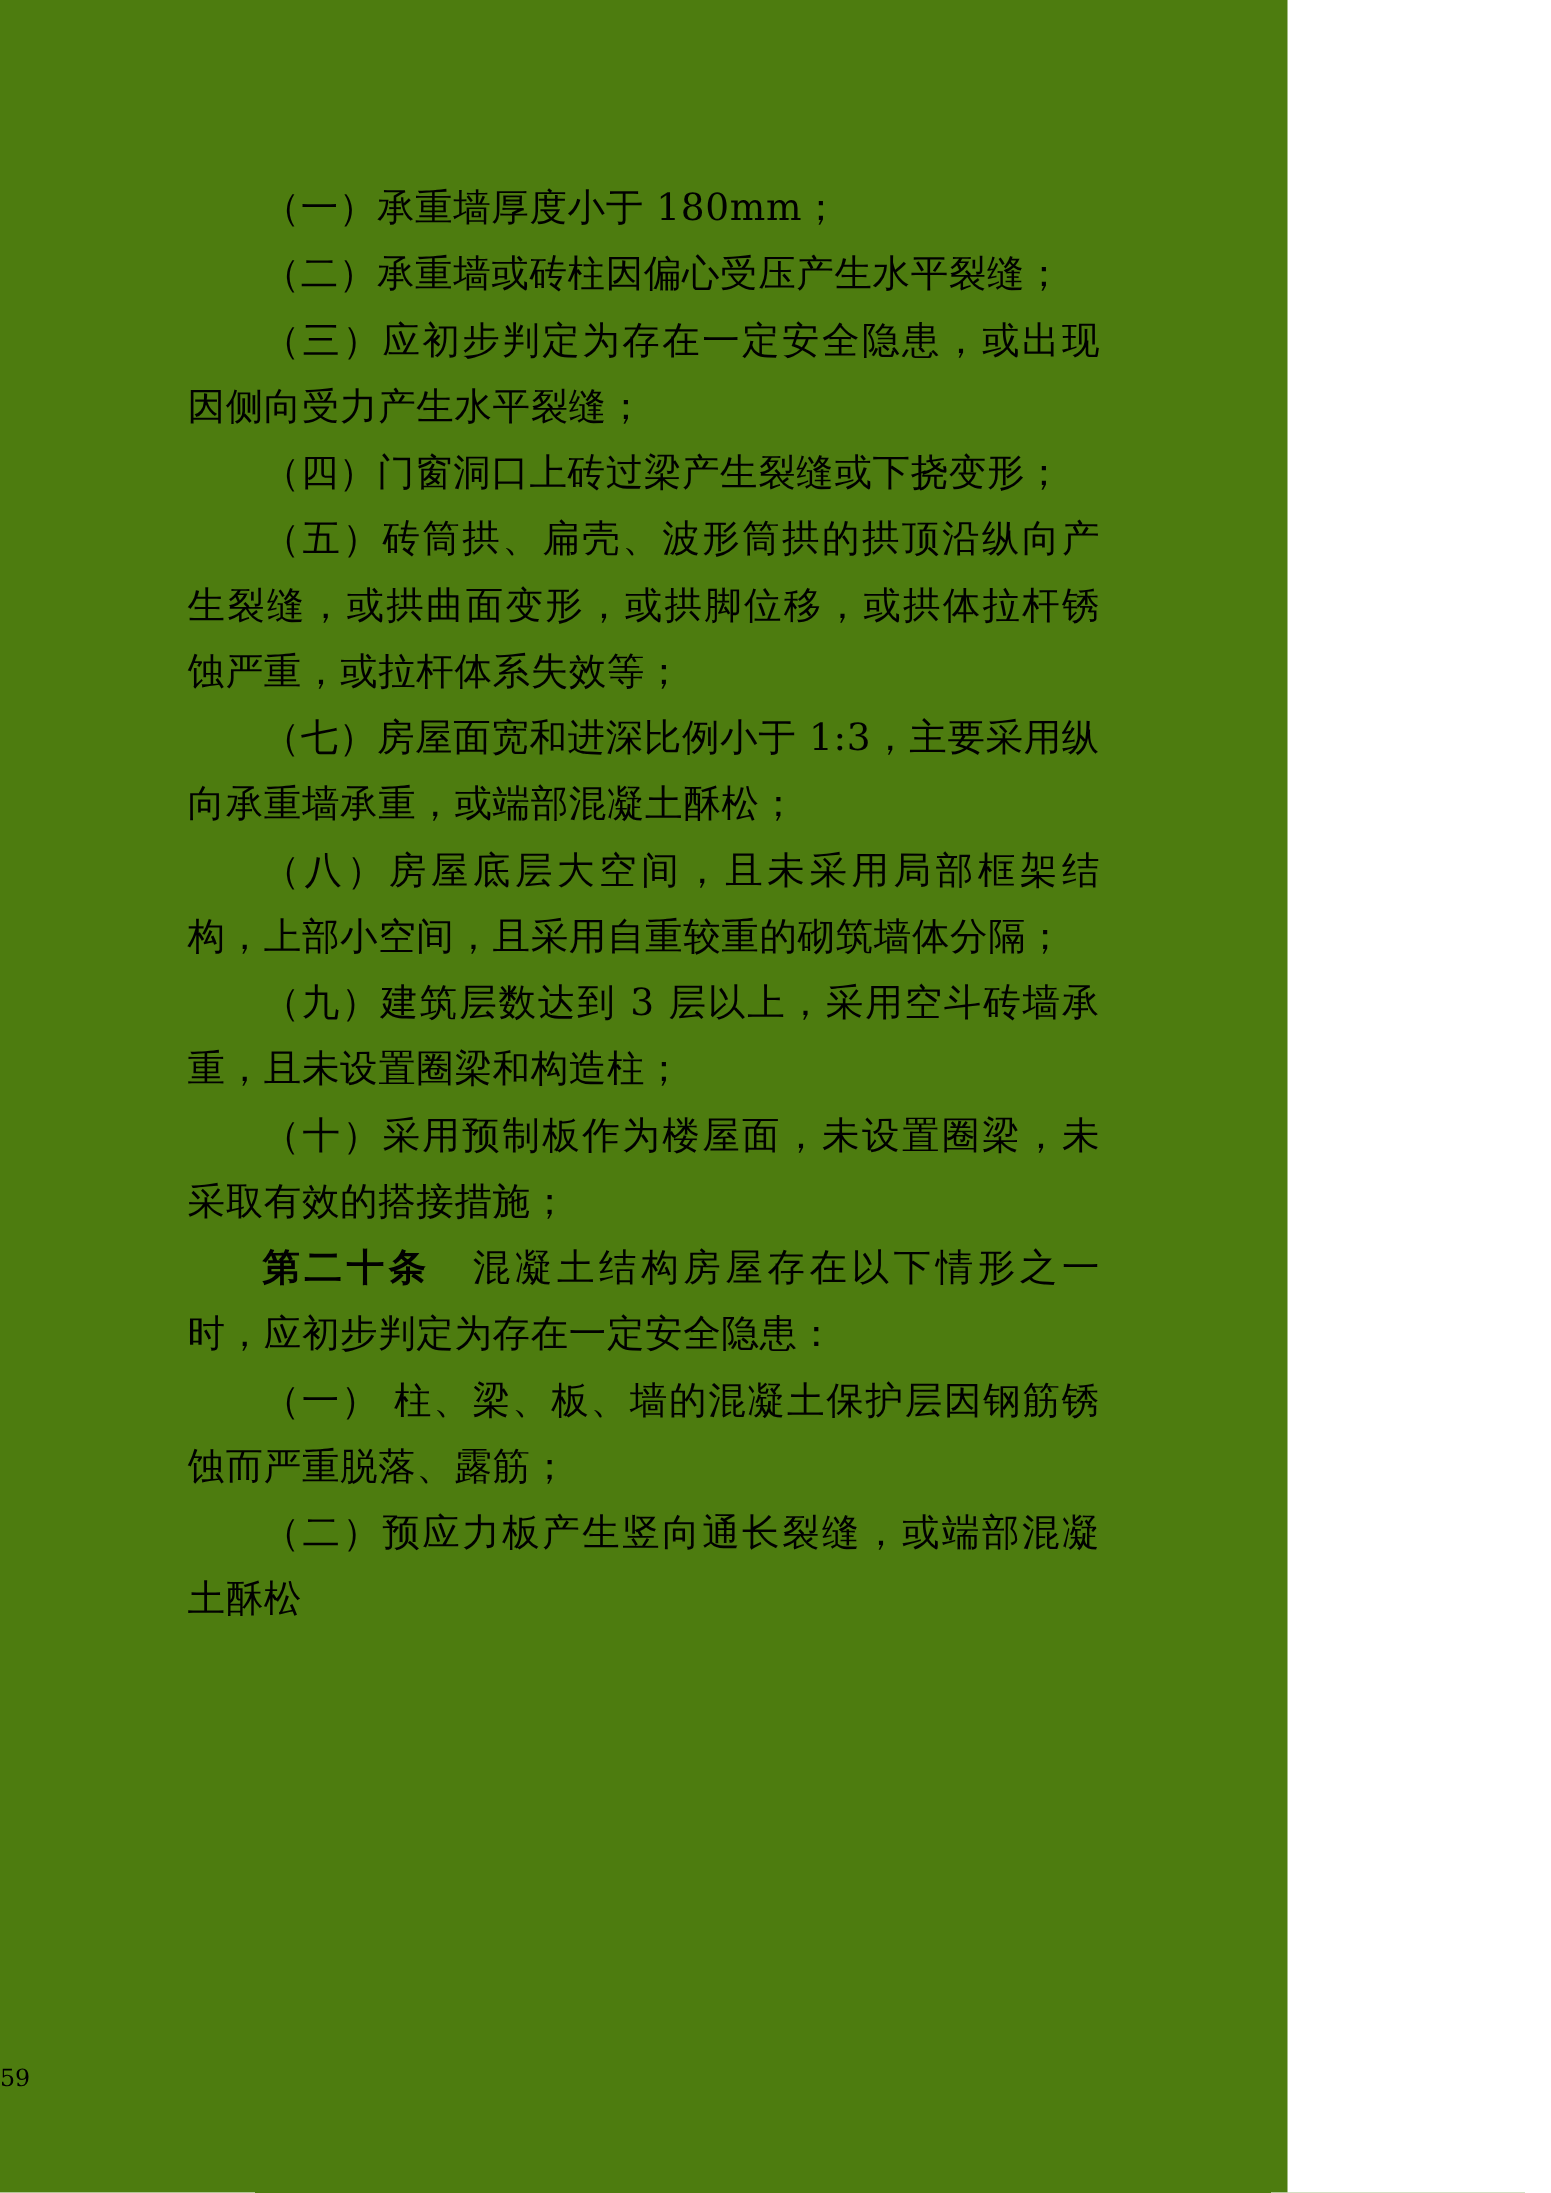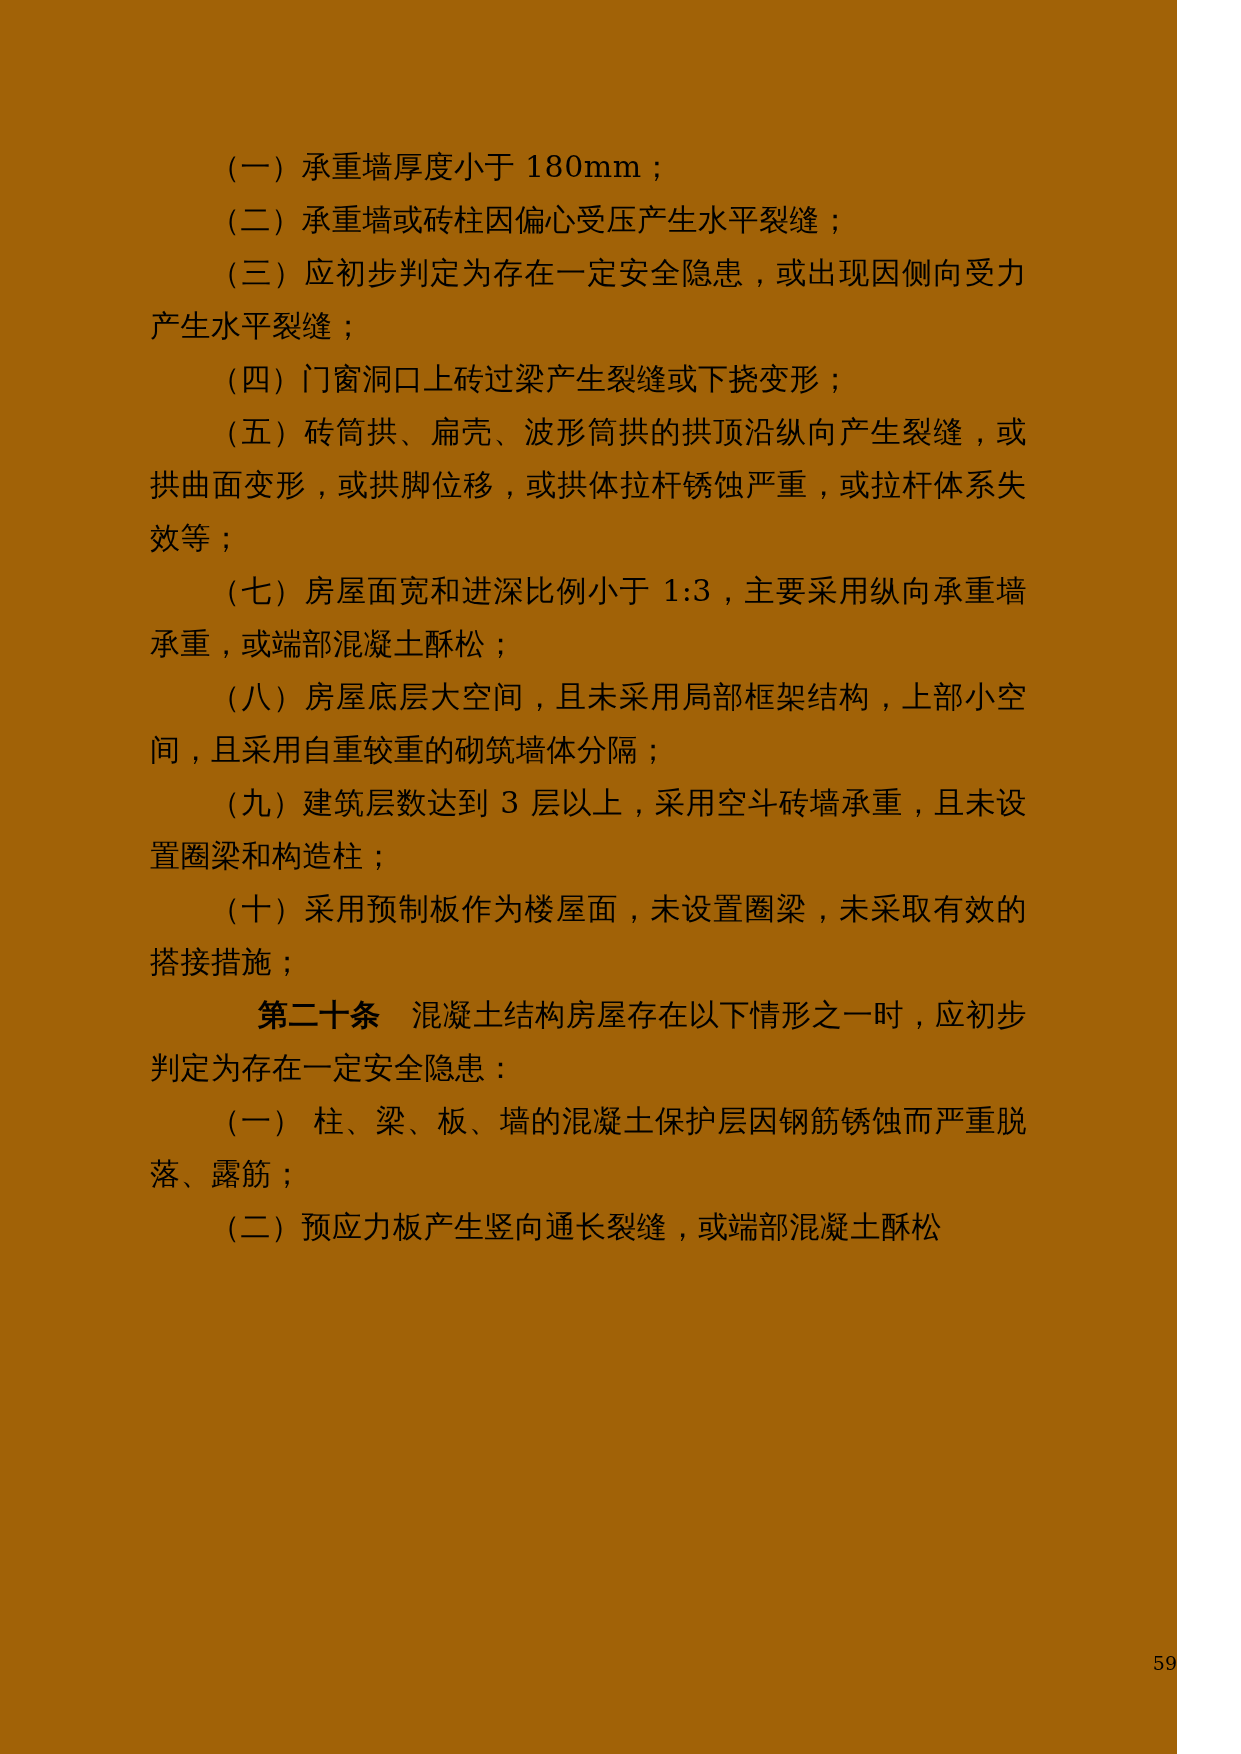--- a/index.html
+++ b/index.html
@@ -2,50 +2,49 @@
 <html><head>
 <meta charset="utf-8">
 <style>
   html, body {
     margin: 0;
     padding: 0;
     background: #ffffff;
   }
   .page {
     position: relative;
-    width: 1177px;
+    width: 1030px;
     height: 1754px;
-    background: #a16207;
+    background: #4d7c0f;
     box-sizing: border-box;
     padding: 140px 150px 0 150px;
     font-family: "DejaVu Serif", "Liberation Serif", serif;
     color: #000000;
   }
   .body-text {
     font-size: 30px;
     line-height: 53px;
     text-align: justify;
     letter-spacing: 0.5px;
   }
   .para {
     margin: 0;
     text-indent: 2em;
     font-size: 30px;
     line-height: 53px;
   }
   .para.bold-lead b {
     font-weight: bold;
-    margin-left: 48px;
   }
   .page-number {
     position: absolute;
     left: 0;
     right: 0;
     bottom: 80px;
-    text-align: right;
+    text-align: left;
     font-size: 19px;
     font-family: "DejaVu Serif", "Liberation Serif", serif;
     color: #000000;
   }
 </style>
 </head>
 <body>
 
 <div class="page">
   <div class="body-text">

